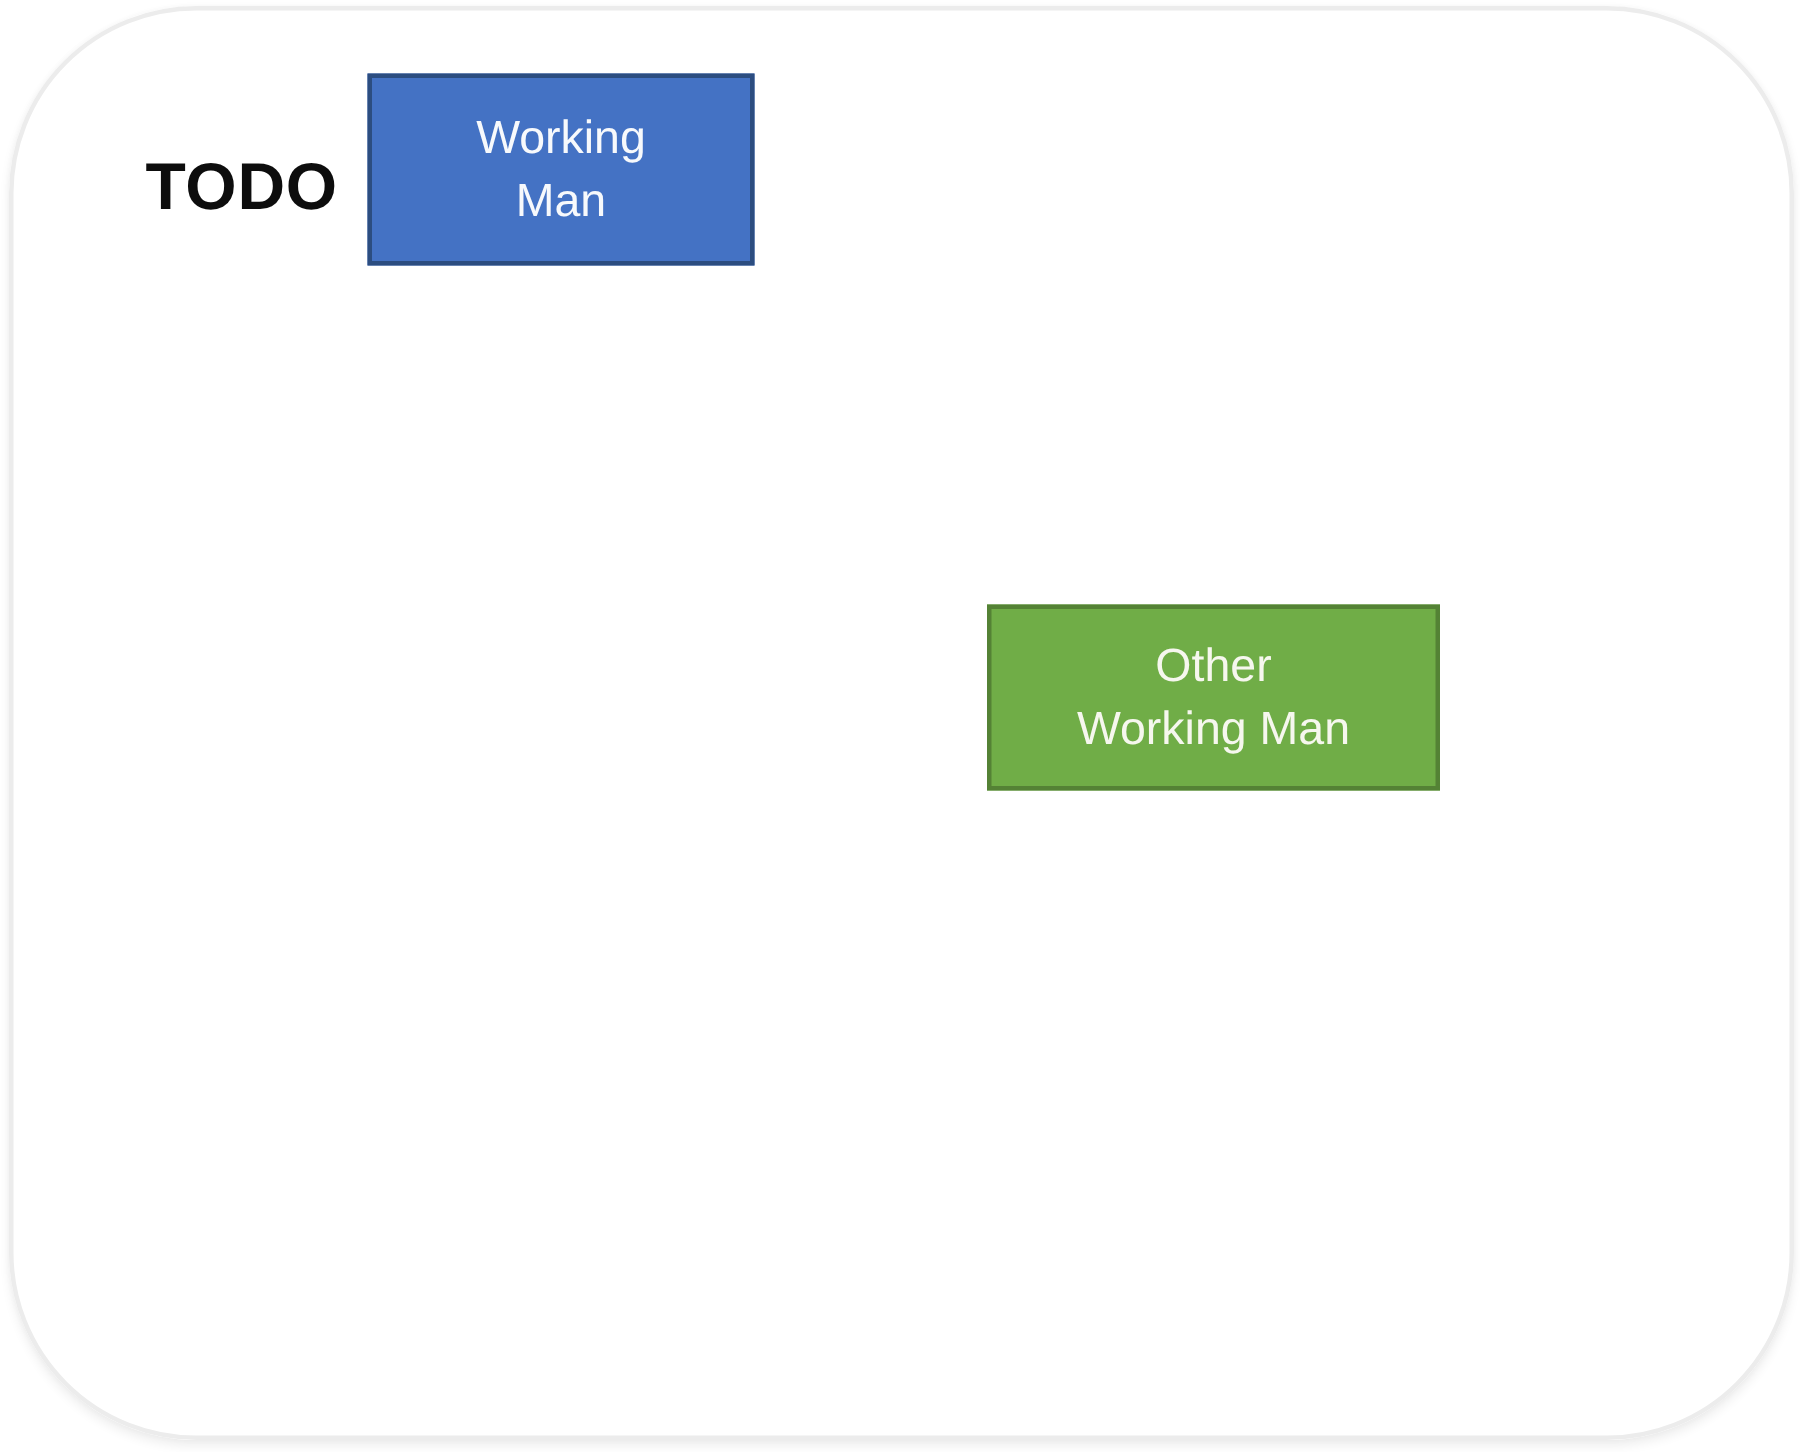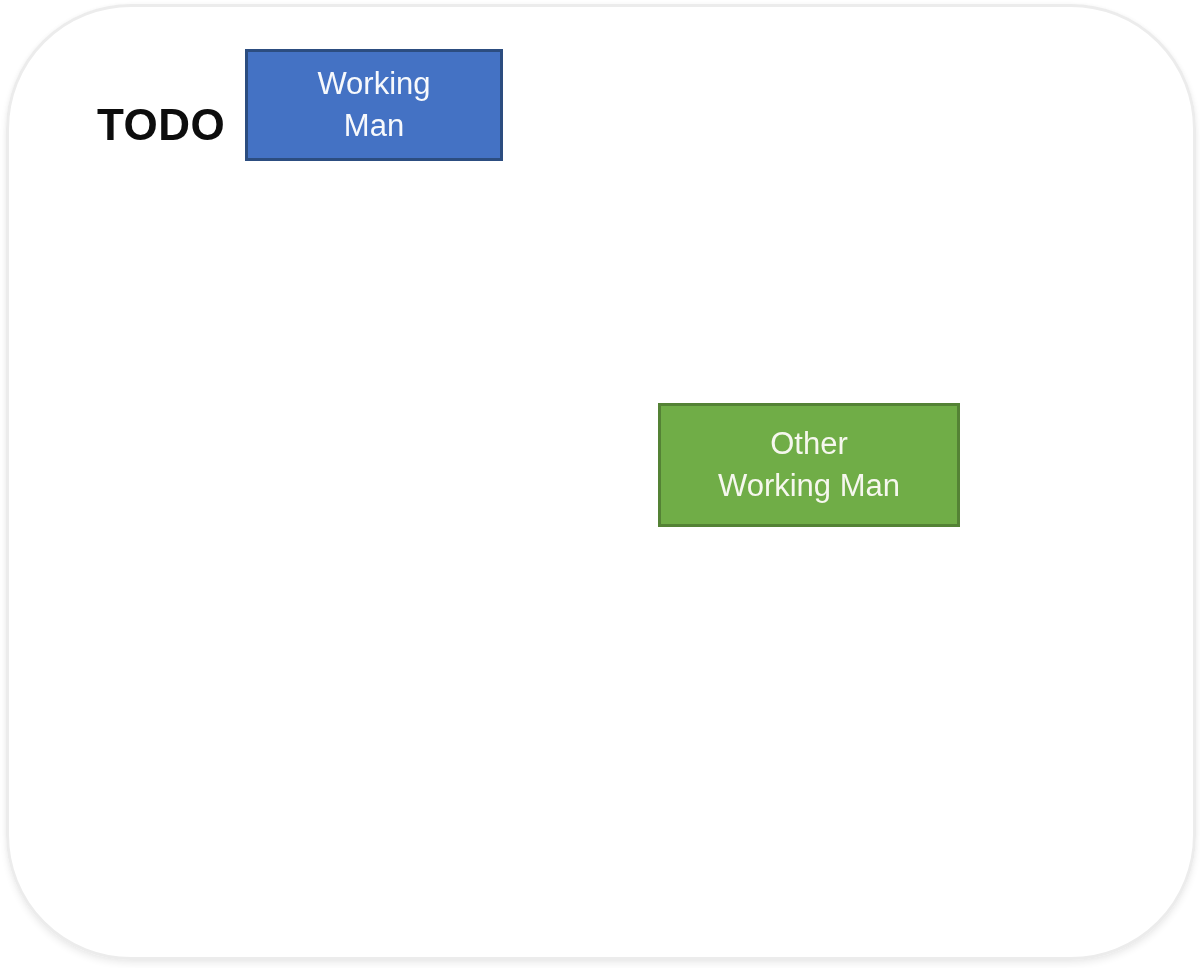--- a/index.html
+++ b/index.html
@@ -51,21 +51,21 @@
     text-align: center;
     font-size: 31px;
     line-height: 42px;
     white-space: pre-line;
     user-select: none;
   }
   .shape-working-man {
     left: 245px;
     top: 49px;
     width: 258px;
-    height: 112px;
+    height: 128px;
   }
   .shape-other-working-man {
     left: 658px;
     top: 403px;
     width: 302px;
     height: 124px;
   }
 </style>
 </head>
 <body>

